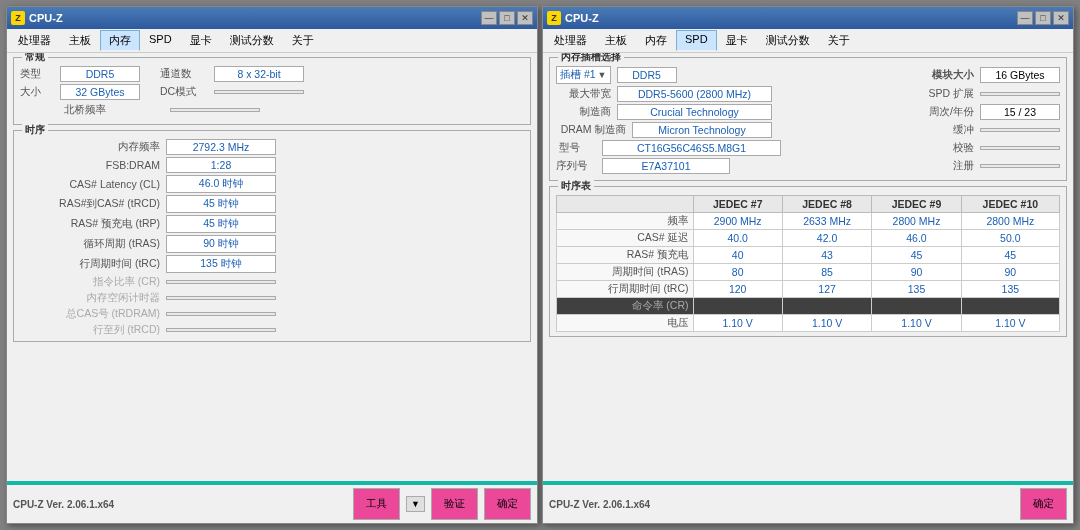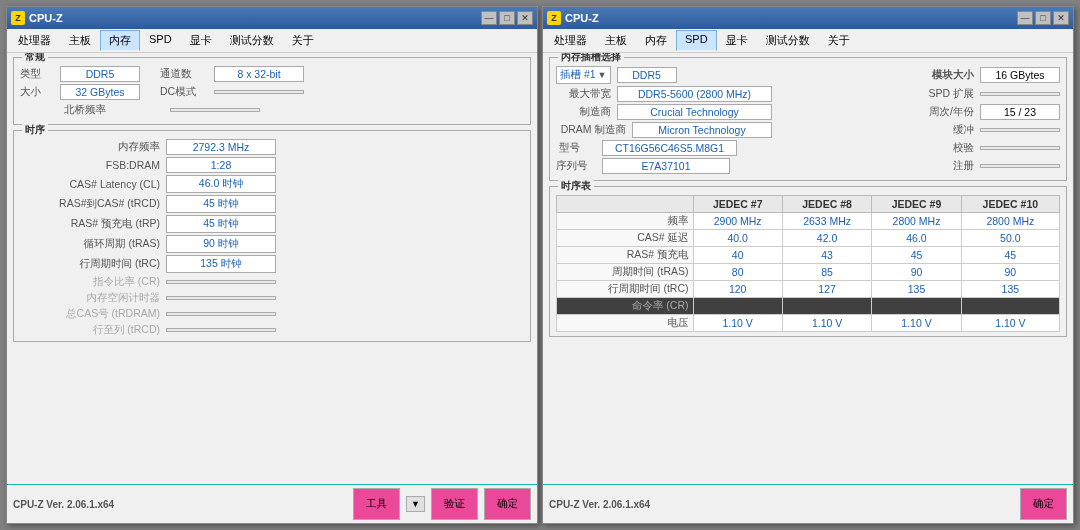--- a/index.html
+++ b/index.html
@@ -112,21 +112,21 @@
       background: white;
       border: 1px solid #aaa;
       padding: 1px 4px;
       font-size: 10.5px;
       min-width: 60px;
       text-align: center;
     }
     .value-box.blue { color: #1a5fb4; }
     .value-box.disabled { background: #e8e8e8; color: #999; }
     .footer {
-      border-top: 1px solid #14b8a6;
+      border-top: 4px solid #14b8a6;
       padding: 3px 6px;
       display: flex;
       align-items: center;
       gap: 6px;
       background: #f0f0f0;
     }
     .footer-version { font-size: 10px; color: #555; font-weight: bold; }
     .footer-spacer { flex: 1; }
     .btn {
       background: #ec4899;
@@ -327,21 +327,21 @@
         <div class="row" style="gap:6px;margin-top:2px;">
           <span class="label" style="width:70px;text-align:right;">DRAM 制造商</span>
           <span class="value-box blue" style="width:140px;">Micron Technology</span>
           <span style="flex:1;"></span>
           <span class="label">缓冲</span>
           <span class="value-box disabled" style="width:80px;"></span>
         </div>
 
         <div class="row" style="gap:6px;margin-top:2px;">
           <span class="label" style="width:24px;text-align:right;">型号</span>
-          <span class="value-box blue" style="width:135px;margin-left:16px;">CT16G56C46S5.M8G1</span>
+          <span class="value-box blue" style="width:179px;margin-left:16px;">CT16G56C46S5.M8G1</span>
           <span style="flex:1;"></span>
           <span class="label">校验</span>
           <span class="value-box disabled" style="width:80px;"></span>
         </div>
 
         <div class="row" style="gap:6px;margin-top:2px;">
           <span class="label" style="width:30px;text-align:right;">序列号</span>
           <span class="value-box blue" style="width:128px;margin-left:10px;">E7A37101</span>
           <span style="flex:1;"></span>
           <span class="label">注册</span>

